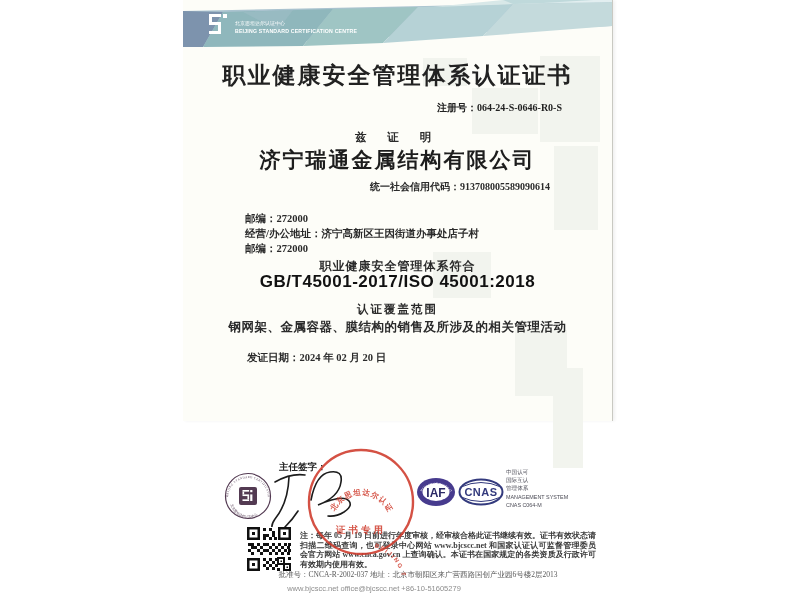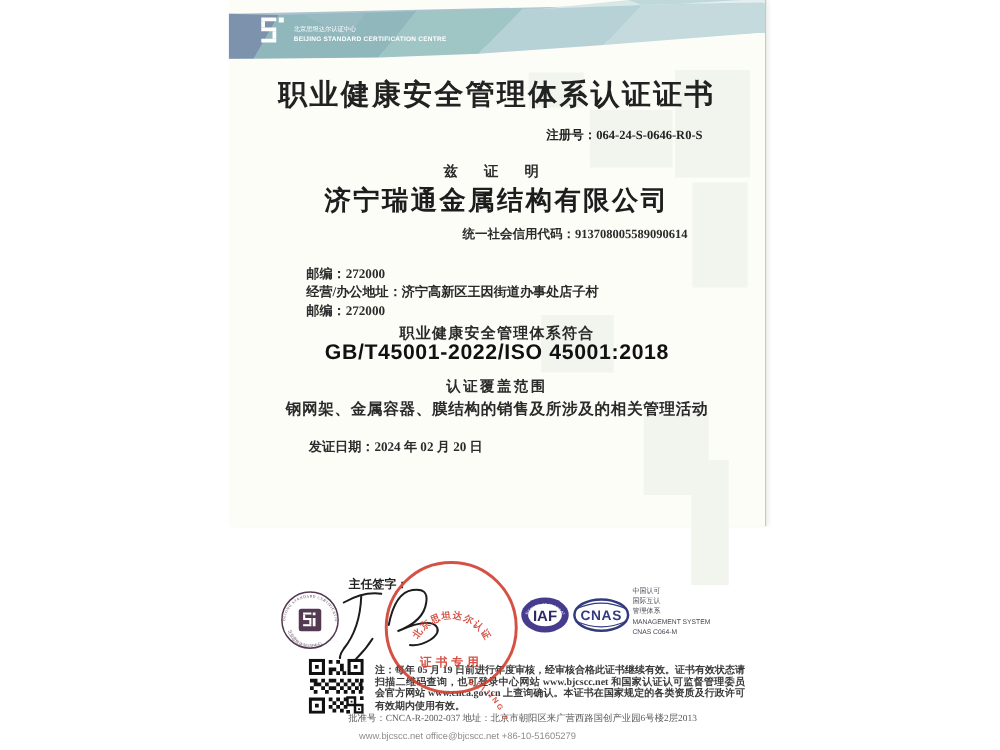--- a/index.html
+++ b/index.html
@@ -82,21 +82,21 @@
 
   <div class="abs ctr title">职业健康安全管理体系认证证书</div>
   <div class="abs regline">注册号：064-24-S-0646-R0-S</div>
   <div class="abs ctr company">济宁瑞通金属结构有限公司</div>
   <div class="abs ctr certify">兹 证 明</div>
   <div class="abs credit">统一社会信用代码：913708005589090614</div>
   <div class="abs addr p1">邮编：272000</div>
   <div class="abs addr a2">经营/办公地址：济宁高新区王因街道办事处店子村</div>
   <div class="abs addr p2">邮编：272000</div>
   <div class="abs ctr intro">职业健康安全管理体系符合</div>
-  <div class="abs ctr gbcode">GB/T45001-2022/ISO 45001:2018</div>
+  <div class="abs ctr gbcode">GB/T45001-2017/ISO 45001:2018</div>
   <div class="abs ctr scopetxt">钢网架、金属容器、膜结构的销售及所涉及的相关管理活动</div>
   <div class="abs ctr scopelab">认证覆盖范围</div>
   <div class="abs dateline d1">发证日期：2024 年 02 月 20 日</div>
 
   <svg class="seals-svg" width="429" height="137" viewBox="0 0 429 137">
     <defs>
       <path id="stampRing" d="M 178,107 A 43,43 0 1 1 177.9,107"></path>
       <path id="stampCnArc" d="M 150,76 A 30,30 0 0 1 206,76"></path>
       <path id="embTop" d="M 45,60 A 20,20 0 0 1 85,60"></path>
       <path id="embBot" d="M 47,62 A 18,18 0 0 0 83,62"></path>

